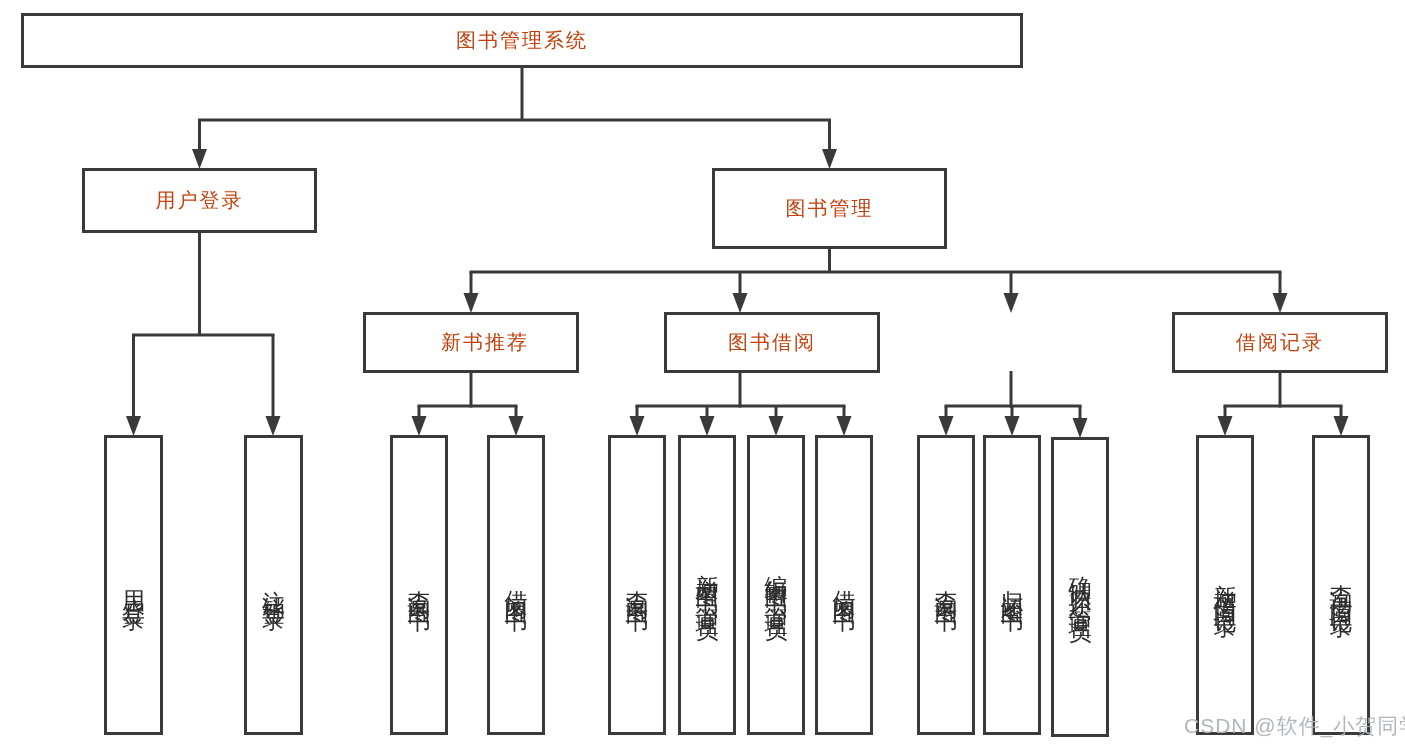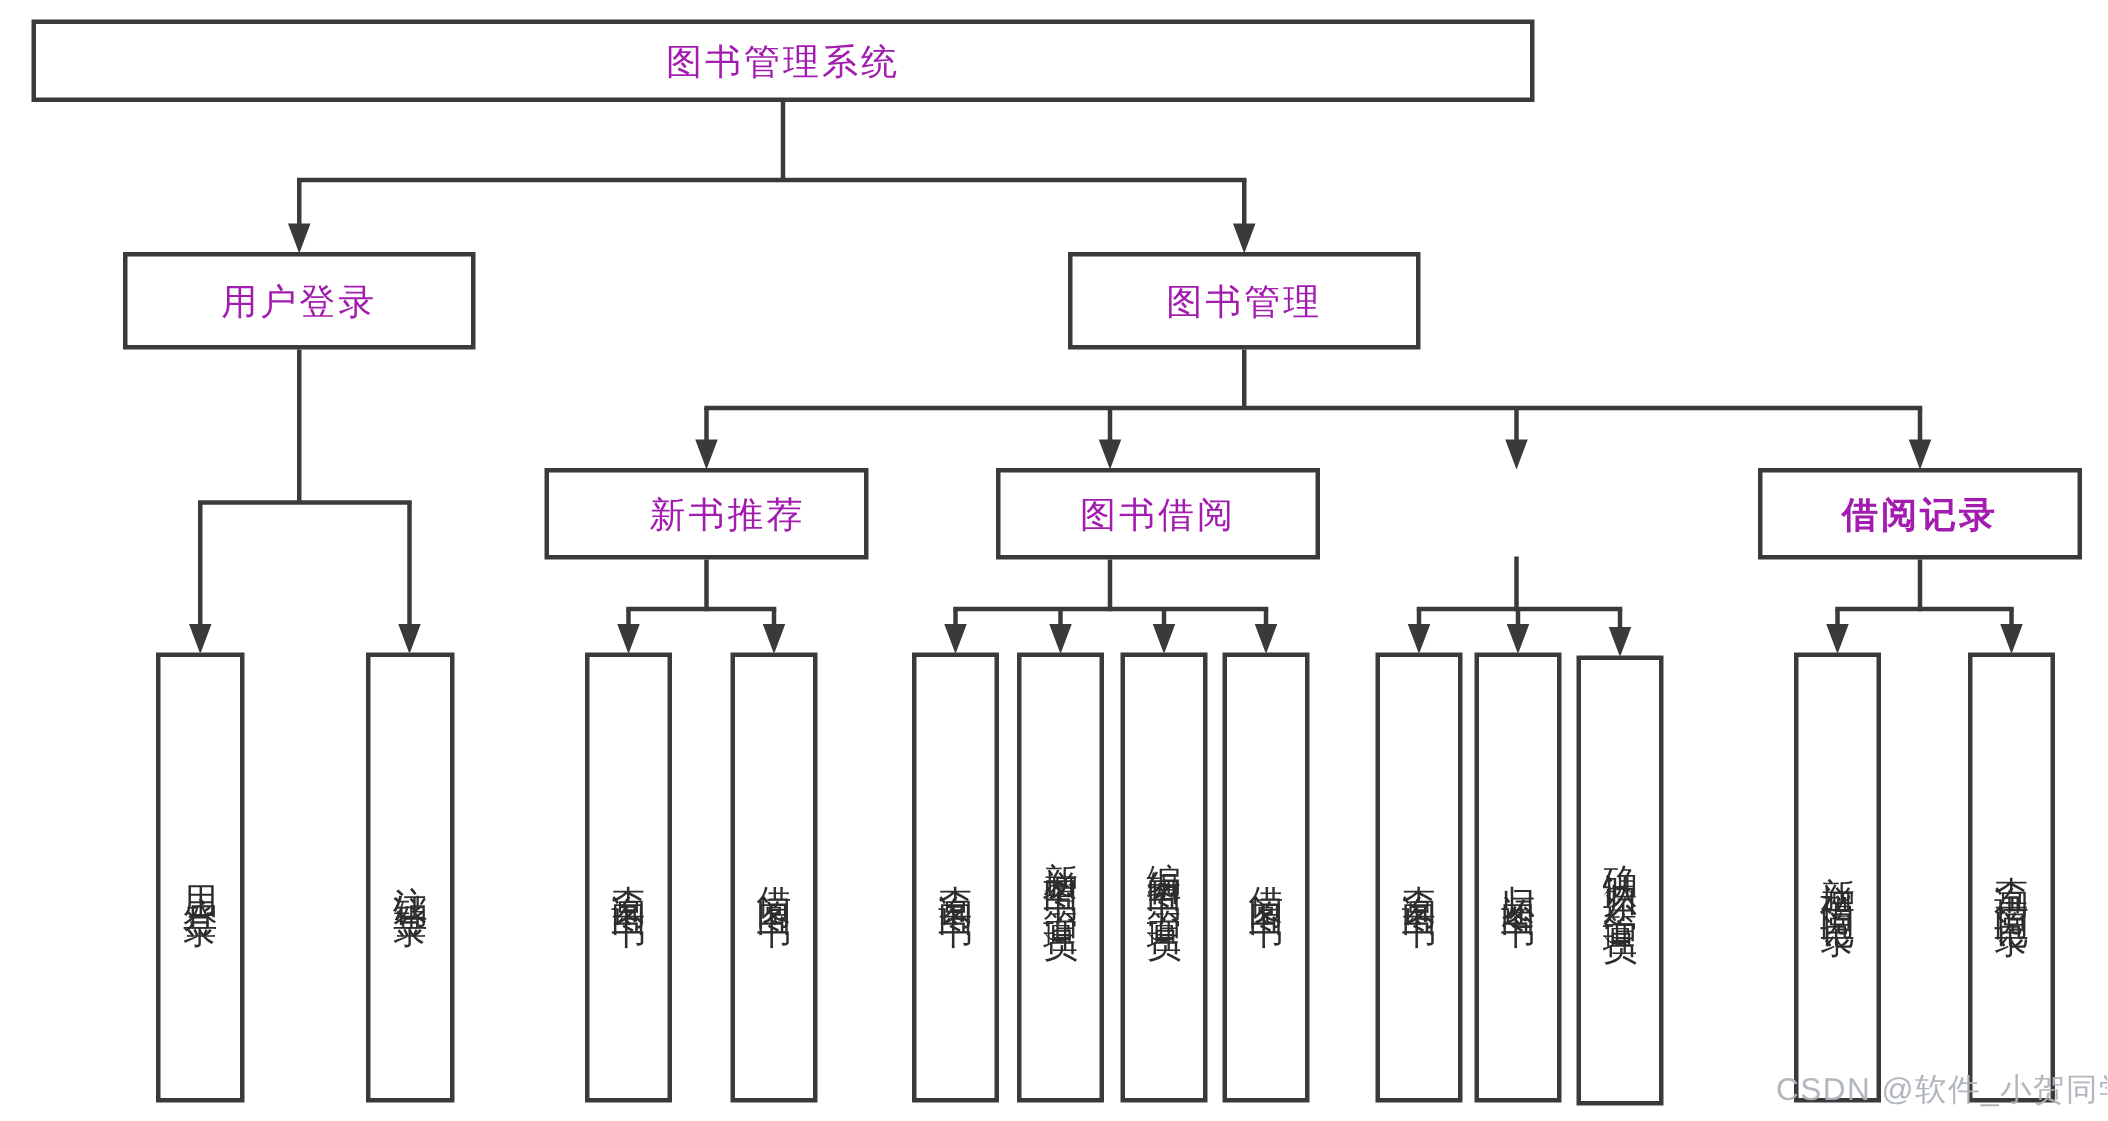--- a/index.html
+++ b/index.html
@@ -21,23 +21,23 @@
     position: absolute;
     box-sizing: border-box;
     border: 3px solid #3a3a3a;
     background: #ffffff;
     display: flex;
     align-items: center;
     justify-content: center;
     z-index: 2;
   }
   .h-label {
-    font-size: 24px;
+    font-size: 20px;
     letter-spacing: 2px;
-    color: #a21caf;
+    color: #c2410c;
     white-space: nowrap;
   }
   .leaf .v-label {
     writing-mode: vertical-rl;
     text-orientation: mixed;
     font-size: 23px;
     letter-spacing: 0.28em;
     line-height: 1;
     color: #2d2d2d;
   }
@@ -112,31 +112,31 @@
       <polygon points="1333.5,416 1348.5,416 1341,436" fill="#3a3a3a"></polygon>
     </svg>
 
   <div class="box" style="left:21px; top:13px; width:1002px; height:55px;">
     <span class="h-label">图书管理系统</span>
   </div>
 
   <div class="box" style="left:82px; top:168px; width:235px; height:65px;">
     <span class="h-label">用户登录</span>
   </div>
-  <div class="box" style="left:712px; top:168px; width:235px; height:65px;">
+  <div class="box" style="left:712px; top:168px; width:235px; height:81px;">
     <span class="h-label">图书管理</span>
   </div>
 
   <div class="box" style="left:363px; top:312px; width:216px; height:61px;padding-left:28px;">
     <span class="h-label">新书推荐</span>
   </div>
   <div class="box" style="left:664px; top:312px; width:216px; height:61px;">
     <span class="h-label">图书借阅</span>
   </div>
-  <div class="box" style="left:1172px; top:312px; width:216px; height:61px;font-weight:bold;">
+  <div class="box" style="left:1172px; top:312px; width:216px; height:61px;">
     <span class="h-label">借阅记录</span>
   </div>
 
   <div class="box leaf" style="left:104px; top:435px; width:59px; height:300px;">
     <span class="v-label">用户登录</span>
   </div>
   <div class="box leaf" style="left:244px; top:435px; width:59px; height:300px;">
     <span class="v-label">注销登录</span>
   </div>
 

